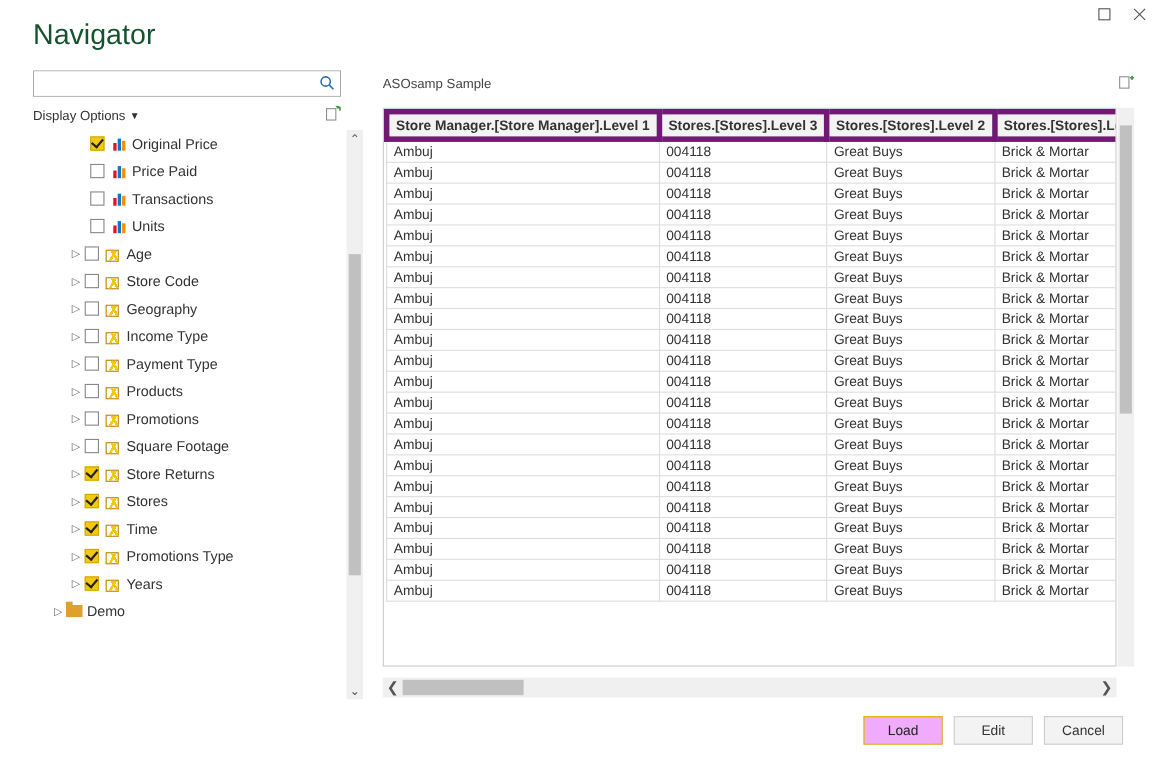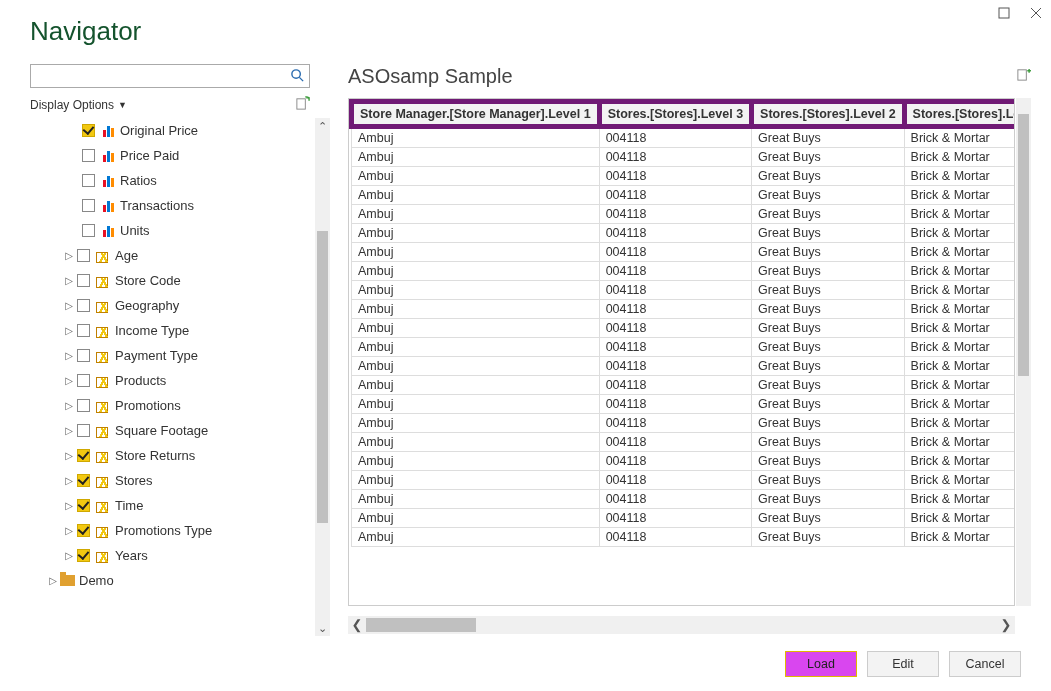--- a/index.html
+++ b/index.html
@@ -157,21 +157,21 @@
   margin-left: 18px;
   display: flex;
   flex-direction: column;
 }
 .right-header {
   display: flex;
   align-items: center;
   justify-content: space-between;
   height: 32px;
 }
-.right-title { font-size: 20px; font-weight: 400; color: #444; }
+.right-title { font-size: 12px; font-weight: 400; color: #444; }
 
 .table-wrap {
   flex: 1;
   position: relative;
   margin-top: 6px;
 }
 .data-table {
   position: absolute;
   left: 0; top: 0; right: 16px; bottom: 30px;
   border: 1px solid #ccc;
@@ -222,21 +222,21 @@
   min-width: 72px;
   height: 26px;
   border: 1px solid #ccc;
   background: #f3f3f3;
   font-size: 12.5px;
   display: flex;
   align-items: center;
   justify-content: center;
   cursor: pointer;
 }
-.btn.primary { background: #d946ef; border-color: #e0b800; color:#222;}
+.btn.primary { background: #f0abfc; border-color: #e0b800; color:#222;}
 .add-items-icon svg, .sicon svg { width:15px; height:15px;}
 </style>
 </head>
 <body>
 
 <div class="window-controls">
   <div class="win-ctrl">
     <svg viewBox="0 0 12 12">
         <rect x="1" y="1" width="10" height="10"></rect>
       </svg>
@@ -302,31 +302,20 @@
           </div>
           <div class="tree-item" style="padding-left:55px">
             <span class="chk "></span>
             <span class="ticon">
               <span class="measure-icon">
                 <span class="b1"></span>
                 <span class="b2"></span>
                 <span class="b3"></span>
               </span>
             </span>
-            <span class="lbl">Ratios</span>
-          </div>
-          <div class="tree-item" style="padding-left:55px">
-            <span class="chk "></span>
-            <span class="ticon">
-              <span class="measure-icon">
-                <span class="b1"></span>
-                <span class="b2"></span>
-                <span class="b3"></span>
-              </span>
-            </span>
             <span class="lbl">Transactions</span>
           </div>
           <div class="tree-item" style="padding-left:55px">
             <span class="chk "></span>
             <span class="ticon">
               <span class="measure-icon">
                 <span class="b1"></span>
                 <span class="b2"></span>
                 <span class="b3"></span>
               </span>

